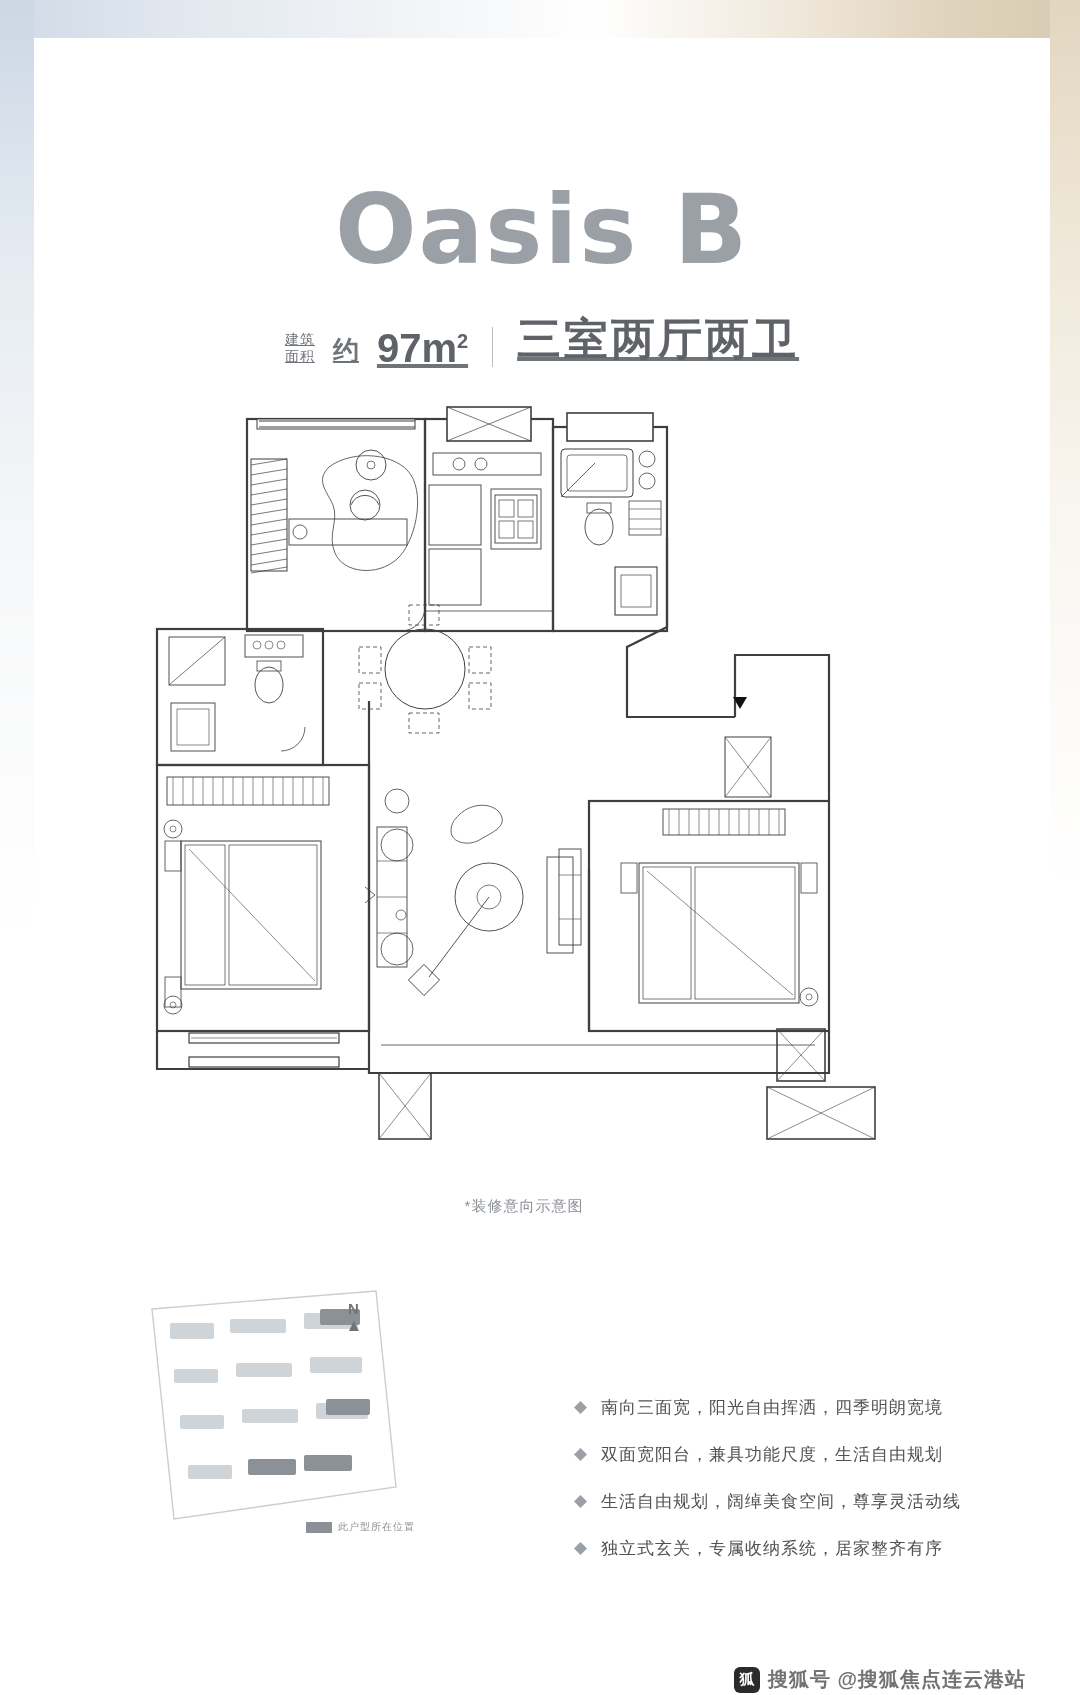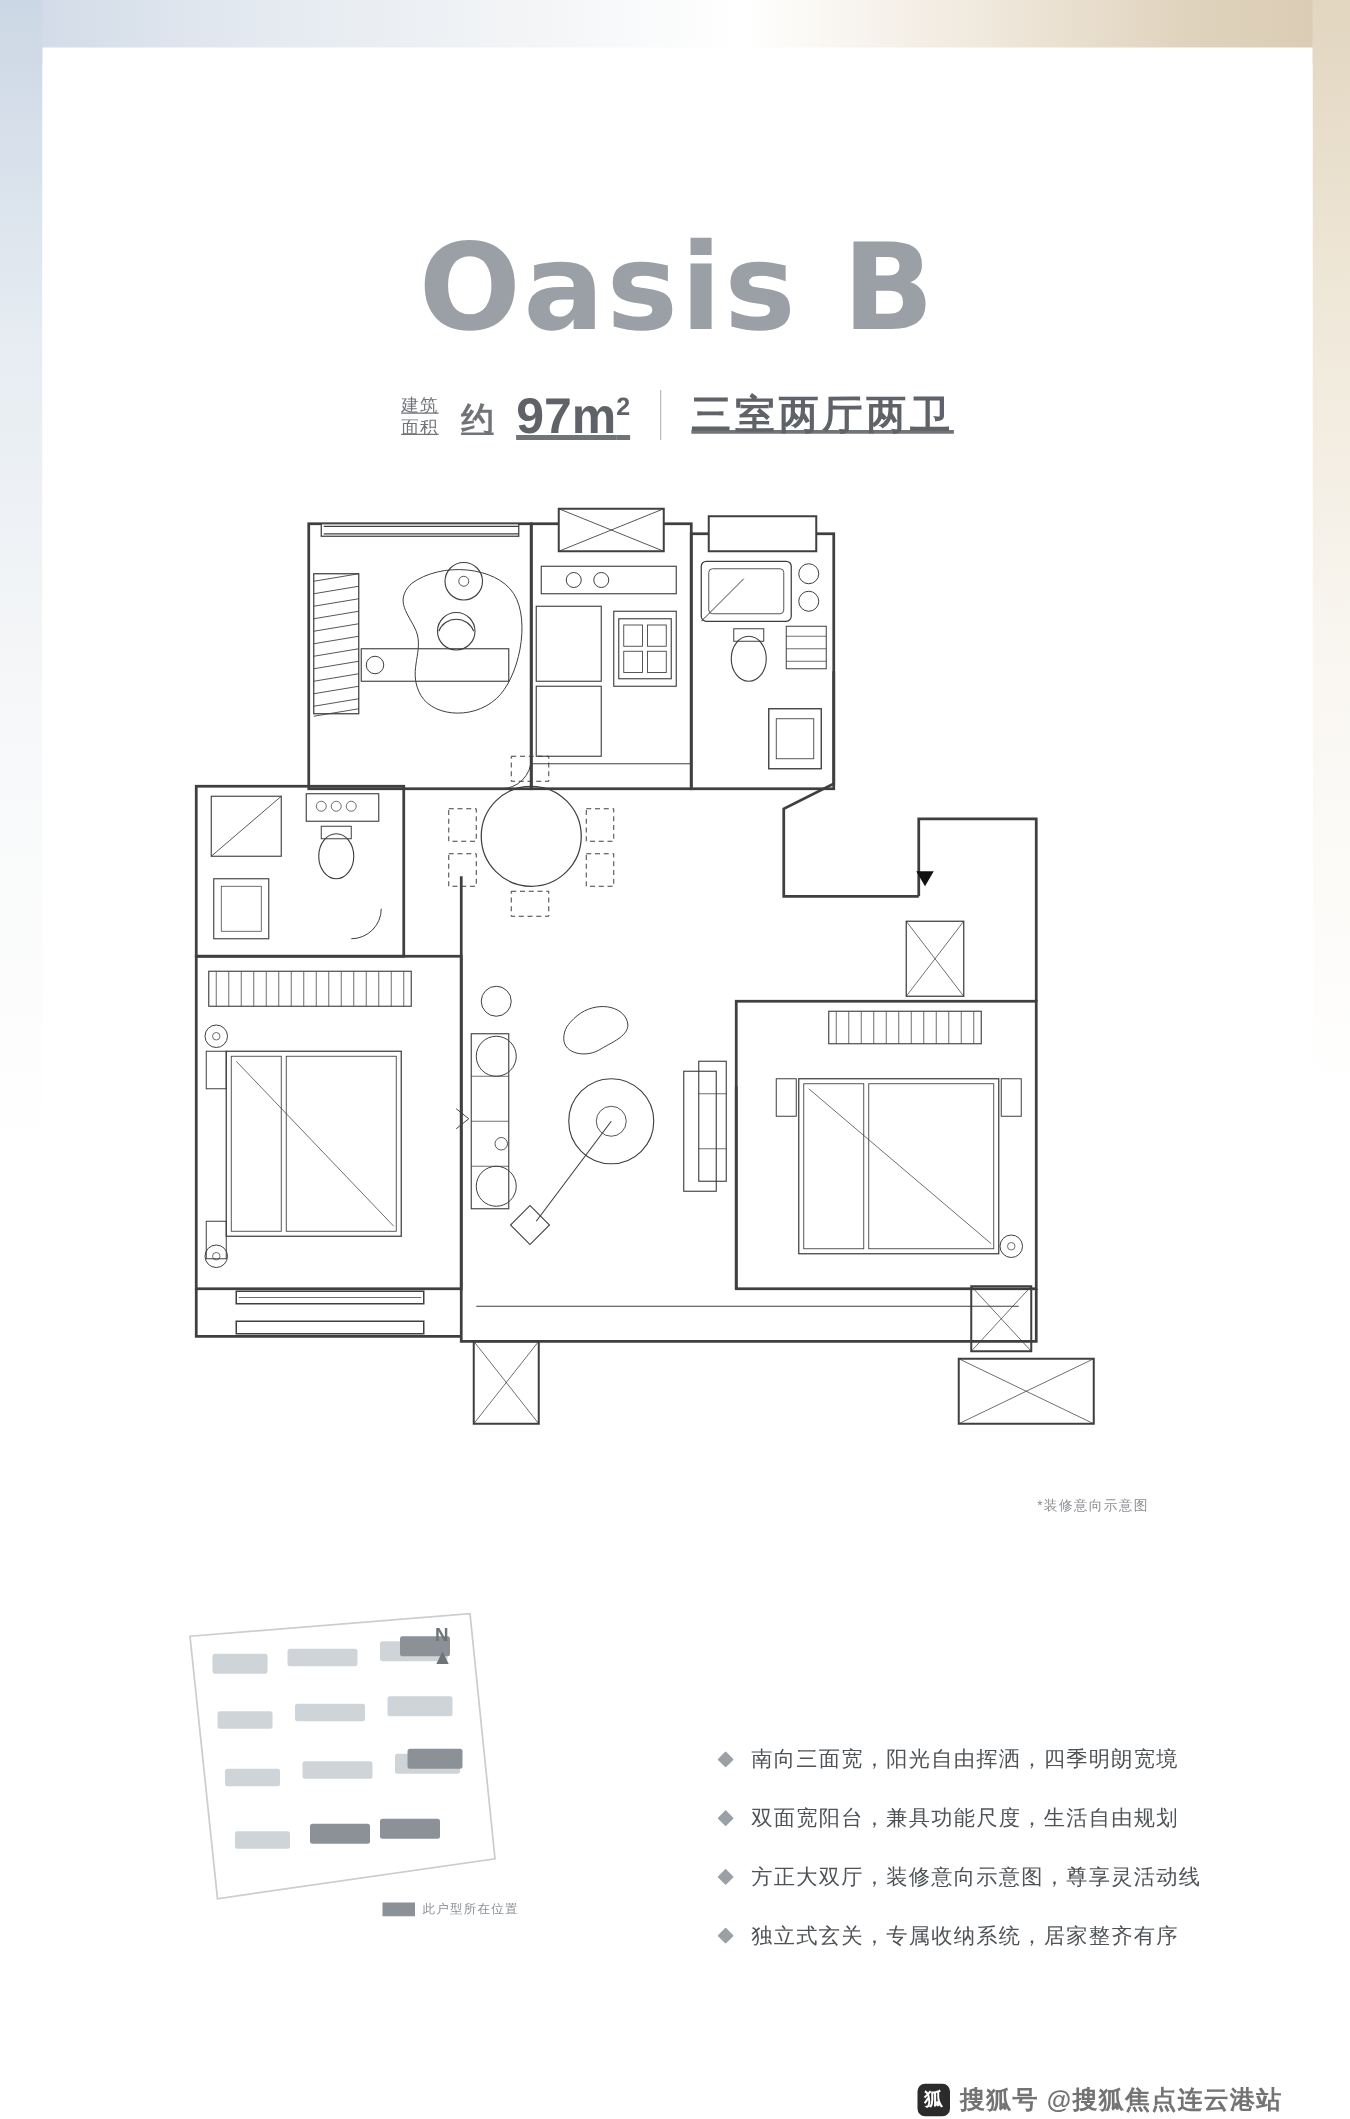--- a/index.html
+++ b/index.html
@@ -38,28 +38,28 @@
     display:flex;align-items:flex-end;justify-content:center;gap:18px;color:#6f7479;text-decoration:underline;
   }
   .sub-lbl{
     font-size:14px;line-height:17px;color:#6f7479;letter-spacing:1px;
     text-align:center;padding-bottom:6px;
   }
   .sub-approx{font-size:26px;color:#6f7479;padding-bottom:3px;font-weight:bold;}
   .sub-area{font-size:40px;color:#5f6368;font-weight:bold;letter-spacing:0px;text-align:right;}
   .sub-area sup{font-size:20px;vertical-align:super;}
   .sub-div{width:1px;height:40px;background:#b9bdc1;margin:0 6px 4px 6px;}
-  .sub-rooms{font-size:32px;color:#5f6368;font-weight:bold;letter-spacing:3px;padding-bottom:2px;}
+  .sub-rooms{font-size:44px;color:#5f6368;font-weight:bold;letter-spacing:3px;padding-bottom:2px;}
 
   
   .plan-wrap{position:absolute;left:95px;top:345px;width:790px;height:820px;}
   .plan-wrap svg{display:block;}
   .plan-note{
-    position:absolute;left:95px;top:1145px;width:790px;text-align:right;
-    font-size:11px;color:#8b9095;letter-spacing:1px;padding-right:60px;
+    position:absolute;left:95px;top:1145px;width:790px;text-align:center;
+    font-size:15px;color:#8b9095;letter-spacing:1px;padding-right:60px;
   }
 
   
   .keyplan{position:absolute;left:110px;top:1235px;width:260px;height:240px;}
   .compass{position:absolute;left:300px;top:1248px;width:40px;text-align:center;color:#6f7479;}
   .compass .n{font-size:15px;font-weight:bold;letter-spacing:1px;}
   .compass .arrow{font-size:17px;line-height:14px;margin-top:2px;}
   .keyplan-legend{
     position:absolute;left:240px;top:1468px;width:240px;display:flex;align-items:center;gap:6px;
     font-size:10px;color:#8b9095;letter-spacing:1px;margin-left:32px;
@@ -375,21 +375,21 @@
     <div class="feature">
       <span class="f-bullet"></span>
       <span class="f-text">南向三面宽，阳光自由挥洒，四季明朗宽境</span>
     </div>
     <div class="feature">
       <span class="f-bullet"></span>
       <span class="f-text">双面宽阳台，兼具功能尺度，生活自由规划</span>
     </div>
     <div class="feature">
       <span class="f-bullet"></span>
-      <span class="f-text">方正大双厅，装修意向示意图，尊享灵活动线</span>
+      <span class="f-text">生活自由规划，阔绰美食空间，尊享灵活动线</span>
     </div>
     <div class="feature">
       <span class="f-bullet"></span>
       <span class="f-text">独立式玄关，专属收纳系统，居家整齐有序</span>
     </div>
   </div>
 
   <div class="footer">
     <span class="footer-logo">狐</span>
     <span class="footer-txt">搜狐号 @搜狐焦点连云港站</span>

